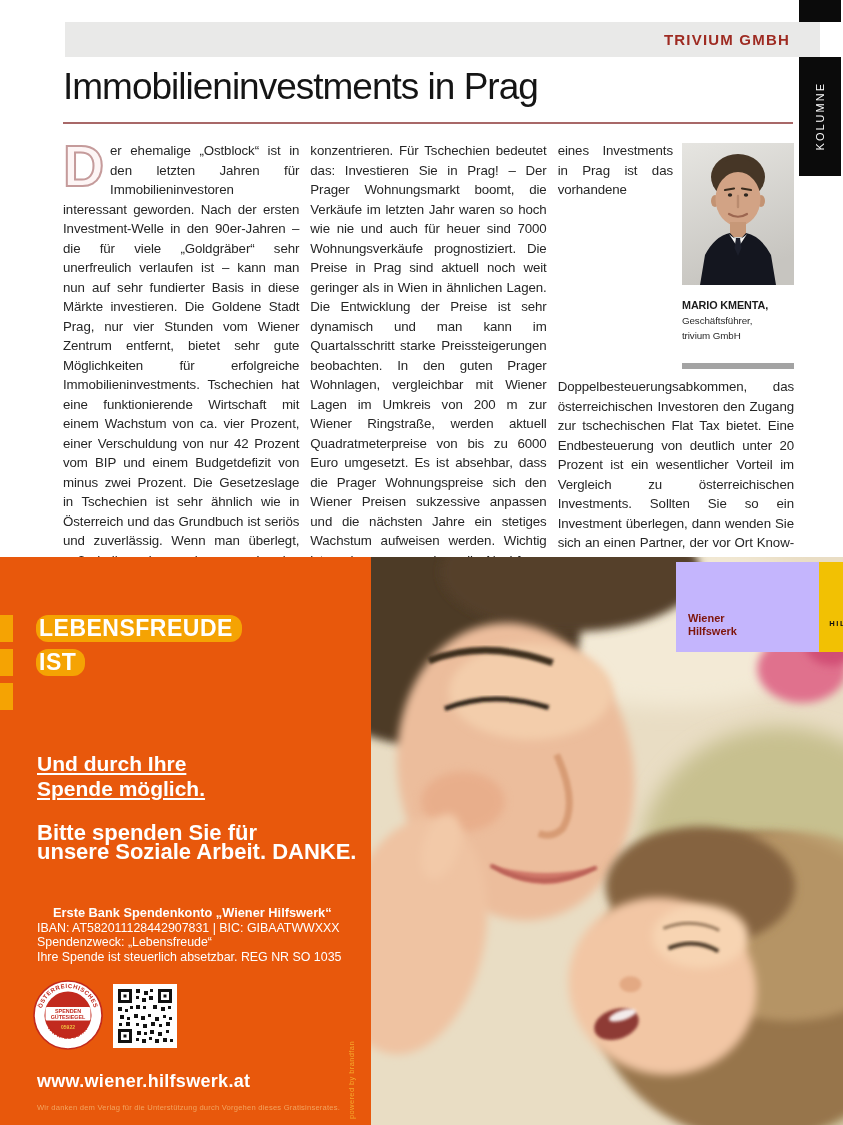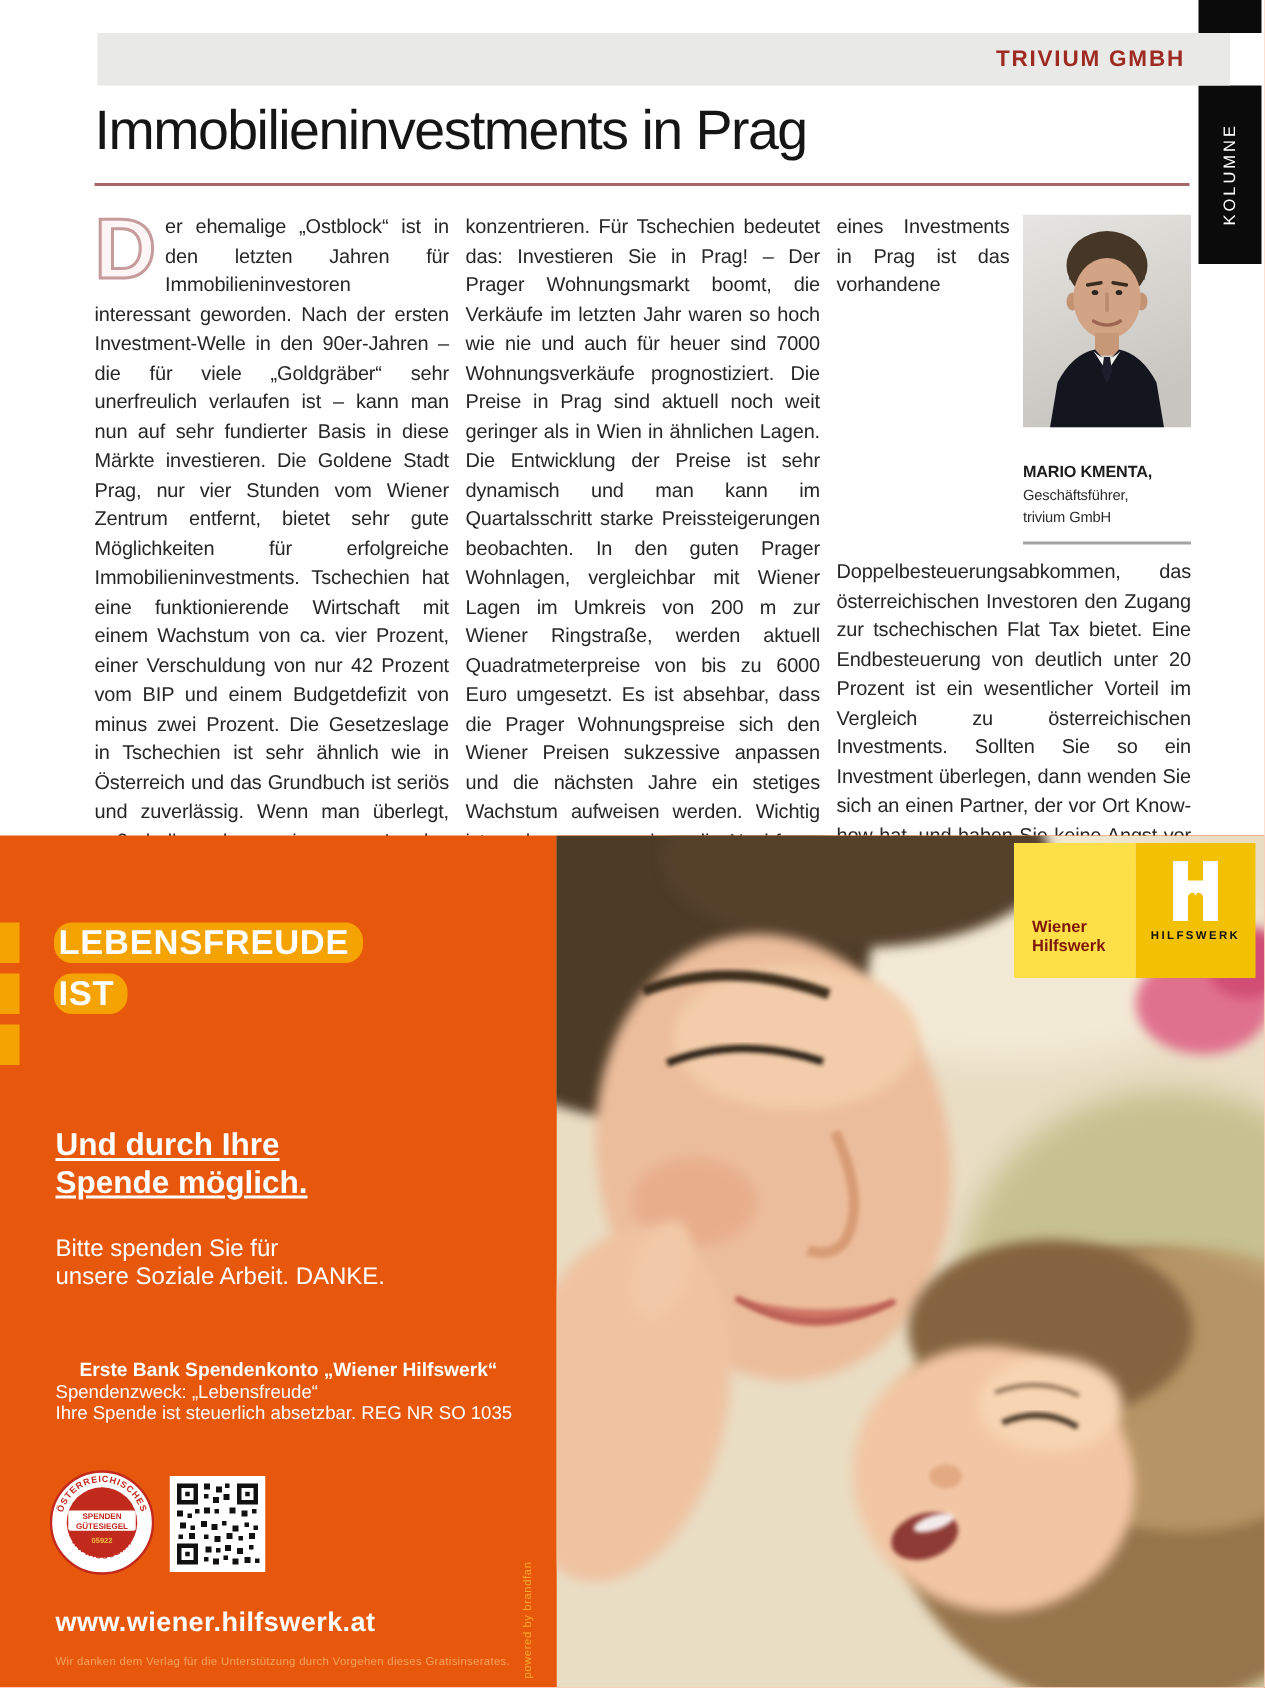--- a/index.html
+++ b/index.html
@@ -16,45 +16,45 @@
   .title-rule{position:absolute;left:63px;top:122px;width:730px;height:0;border-top:2px solid #a86868;}
 
   
   .article{position:absolute;left:63px;top:141px;width:731px;display:flex;gap:11px;}
   .col{flex:1;font-size:13.3px;line-height:19.5px;color:#262626;text-align:justify;letter-spacing:-0.1px;}
   .col p{margin:0;}
   .col1 p,.col2 p{text-align-last:justify;}
   .dropcap{float:left;font-size:57px;line-height:46px;padding:2px 6px 0 0;font-weight:bold;color:#fdf5f5;-webkit-text-stroke:2px #c59b9b;text-stroke:2px #c59b9b;}
   .author-box{float:right;width:112px;margin:2px 0 8px 9px;}
   .author-photo{display:block;width:112px;height:142px;}
-  .author-caption{margin-top:23px;border-bottom:2px solid #a3a3a3;padding-bottom:8px;}
+  .author-caption{margin-top:13px;border-bottom:6px solid #a3a3a3;padding-bottom:20px;}
   .author-name{font-size:10.8px;font-weight:bold;color:#1c1c1c;line-height:15px;}
   .author-role,.author-company{font-size:9.8px;color:#2a2a2a;line-height:15px;font-weight:400;}
   .email-row{clear:both;margin-top:7px;border-bottom:2px solid #9e2b22;padding-bottom:2px;text-align:right;}
   .email-link{color:#af271c;font-weight:bold;font-size:13px;text-decoration:none;letter-spacing:-0.2px;}
 
   
   .ad{position:absolute;left:0;top:557px;width:843px;height:568px;background:#e8580c;overflow:hidden;}
   .ad-photo{position:absolute;left:371px;top:0;width:472px;height:568px;}
   .hl-block{position:absolute;left:0;top:58px;}
   .hl-row{position:relative;height:27px;margin-bottom:7px;white-space:nowrap;}
   .hl-edge{position:absolute;left:0;top:0;width:13px;height:27px;background:#f5a303;}
   .hl-bar{display:inline-block;margin-left:36px;height:27px;line-height:27px;background:#f5a303;color:#fff;font-weight:bold;font-size:23px;letter-spacing:0.5px;padding:0 9px 0 3px;border-radius:12px;}
   .claim{position:absolute;left:37px;top:194px;color:#fff;font-weight:bold;font-size:21px;line-height:25px;text-decoration:underline;}
-  .appeal{position:absolute;left:37px;top:266px;color:#fff;font-weight:normal;font-size:16px;line-height:19px;}
+  .appeal{position:absolute;left:37px;top:266px;color:#fff;font-weight:bold;font-size:22px;line-height:19px;}
   .bank{position:absolute;left:37px;top:349px;color:#fff;font-size:12.4px;line-height:14.6px;}
   .bank .b1{font-weight:bold;font-size:12.8px;padding-left:16px;}
   .seal{position:absolute;left:33px;top:423px;width:70px;height:70px;}
   .qr{position:absolute;left:113px;top:427px;width:64px;height:64px;}
   .url{position:absolute;left:37px;top:514px;color:#fff;font-weight:bold;font-size:18px;letter-spacing:0.3px;}
   .disclaimer{position:absolute;left:37px;top:546px;color:#f2a45f;font-size:7.6px;letter-spacing:0.2px;}
   .powered{position:absolute;left:347px;top:452px;height:110px;display:flex;align-items:flex-end;}
   .powered span{writing-mode:vertical-rl;transform:rotate(180deg);font-size:7.5px;color:#f5a92b;letter-spacing:0.4px;}
   .hw-logo{position:absolute;left:676px;top:5px;display:flex;}
-  .hw-left{width:81px;height:90px;background:#fde047;position:relative;}
+  .hw-left{width:99px;height:90px;background:#c4b5fd;position:relative;padding-left:44px;}
   .hw-left .t{position:absolute;left:12px;top:50px;color:#7e150b;font-weight:bold;font-size:11px;line-height:13px;}
   .hw-right{width:80px;height:90px;background:#f2c103;display:flex;flex-direction:column;align-items:center;}
   .hw-right svg{margin-top:10px;}
   .hw-word{margin-top:3px;font-size:7.6px;font-weight:bold;color:#111;letter-spacing:1.6px;}
 </style>
 </head>
 <body>
 
 <div class="page">
 
@@ -200,20 +200,21 @@
       <div>Spende möglich.</div>
     </div>
 
     <div class="appeal">
       <div>Bitte spenden Sie für</div>
       <div>unsere Soziale Arbeit. DANKE.</div>
     </div>
 
     <div class="bank">
       <div class="b1">Erste Bank Spendenkonto „Wiener Hilfswerk“</div>
+      <div>IBAN: AT582011128442907831 | BIC: GIBAATWWXXX</div>
       <div>Spendenzweck: „Lebensfreude“</div>
       <div>Ihre Spende ist steuerlich absetzbar. REG NR SO 1035</div>
     </div>
 
     <svg class="seal" viewBox="0 0 70 70" xmlns="http://www.w3.org/2000/svg">
       <defs>
         <path id="arcTop" d="M 8,35 A 27,27 0 0 1 62,35"></path>
         <path id="arcBot" d="M 11,35 A 24,24 0 0 0 59,35"></path>
       </defs>
       <circle cx="35" cy="35" r="34" fill="#fff" stroke="#c22a1e" stroke-width="1.6"></circle>

